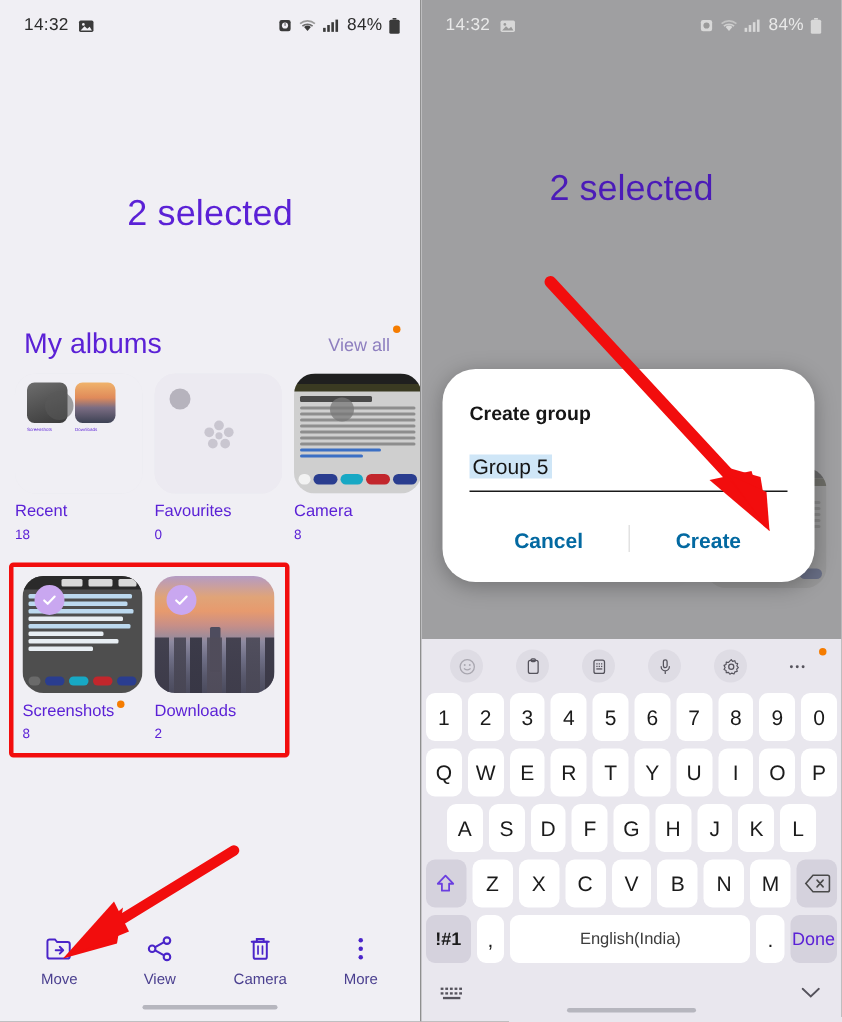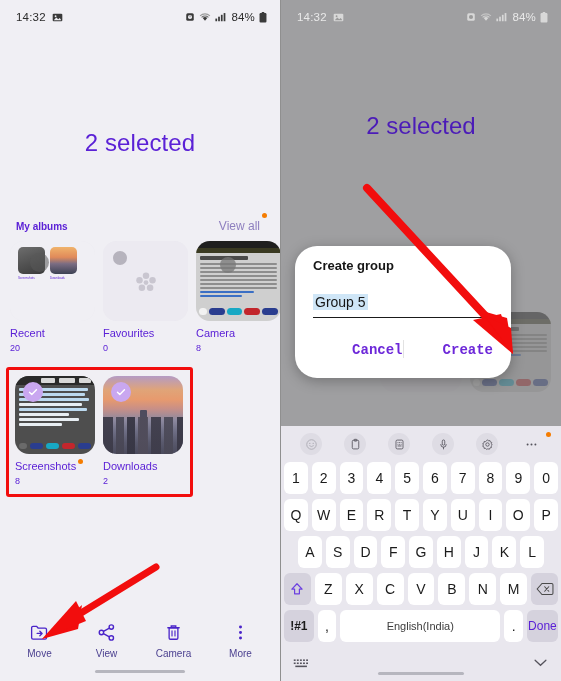--- a/index.html
+++ b/index.html
@@ -31,21 +31,21 @@
   .sel-title {
     text-align: center; color: #5b21d6; font-size: 24px;
     margin-top: 95px; letter-spacing: .1px;
   }
 
   
   .albums-head {
     display: flex; align-items: center; padding: 0 16px;
     margin-top: 62px;
   }
-  .albums-head .title { color: #5b21d6; font-size: 10px; font-weight: bold; }
+  .albums-head .title { color: #5b21d6; font-size: 19px; font-weight: normal; }
   .albums-head .viewall {
     margin-left: auto; color: #8e7fbf; font-size: 12px; position: relative;
     padding-right: 4px;
   }
   .dot-badge {
     position: absolute; width: 5px; height: 5px; border-radius: 50%;
     background: #f57c00; top: -6px; right: -3px;
   }
 
   
@@ -152,35 +152,34 @@
 
   
   .dim {
     position:absolute; inset:0; background: rgba(110,110,110,.62);
   }
   .r-title {
     position:absolute; top:112px; left:0; right:0; text-align:center;
     color:#4b1bb8; font-size:24px;
   }
   .dialog {
-    position:absolute; left:14px; top:246px; width:216px;
-    background:#fff; border-radius:22px; padding:12px 18px 6px 18px;
+    position:absolute; left:14px; top:246px; width:248px;
+    background:#fff; border-radius:22px; padding:22px 18px 6px 18px;
     box-shadow: 0 3px 14px rgba(0,0,0,.28);
   }
   .dlg-title { font-size:13px; font-weight:bold; color:#161616; }
   .dlg-input-wrap { margin-top:20px; border-bottom:1.6px solid #1a1a1a; padding-bottom:6px; }
   .dlg-input {
     font-size:14px; color:#161616; background:#cfe6f7; display:inline-block;
     padding:0 2px;
   }
   .dlg-actions { display:flex; margin-top:12px; }
   .dlg-btn {
-    flex:1; text-align:right; font-size:14px; color:#6d28d9; font-weight:bold;
+    flex:1; text-align:center; font-size:14px; color:#0369a1; font-weight:bold;
     padding:12px 0 14px 0;
-    font-family:Liberation Mono, monospace;
   }
   .dlg-sep { width:1px; background:#e2e2e2; margin:10px 0 14px 0; }
 
   
   .r-albums { position:absolute; top:312px; left:10px; right:10px; display:flex; gap:8px; }
   .r-alb { width:85px; height:80px; border-radius:14px; overflow:hidden; opacity:.72; }
 
   
   .kb { position:absolute; left:0; right:0; bottom:0; background:#e9e7ee; }
   .kb-toolbar {
@@ -280,21 +279,21 @@
         <div class="album-thumb">
           <div class="mini-recent">
             <div class="mr-a"></div>
             <div class="mr-b"></div>
             <div class="mr-lbl" style="left:8px; top:35px;">Screenshots</div>
             <div class="mr-lbl" style="left:40px; top:35px;">Downloads</div>
             <div style="position:absolute;left:20px;top:12px;width:19px;height:19px;border-radius:50%;background:rgba(90,90,90,.55);"></div>
           </div>
         </div>
         <div class="album-name">Recent</div>
-        <div class="album-count">20</div>
+        <div class="album-count">18</div>
       </div>
 
       <div class="album">
         <div class="album-thumb">
           <div class="fav-thumb">
             <div class="fav-circle"></div>
             <svg class="fav-flower" width="26" height="26" viewBox="0 0 24 24">
               <g fill="#c9c6d0">
                 <circle cx="12" cy="5.2" r="3"></circle>
                   <circle cx="18" cy="9.4" r="3"></circle>

